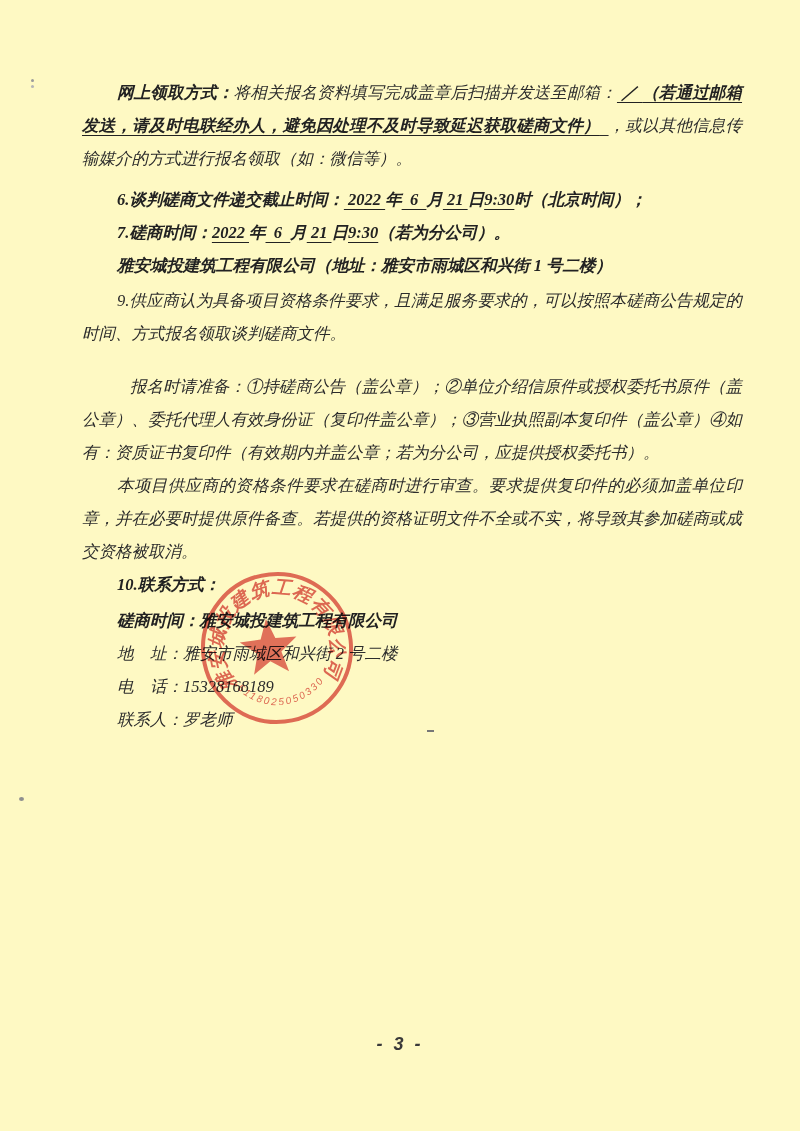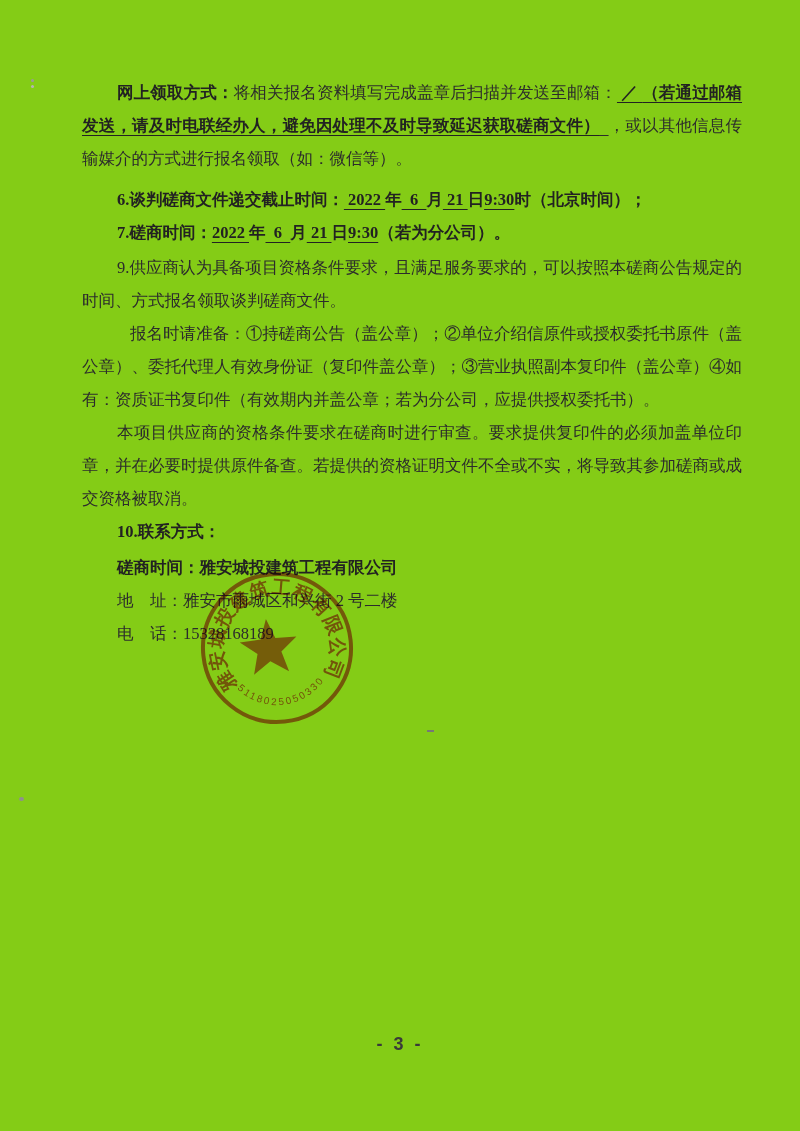--- a/index.html
+++ b/index.html
@@ -1,27 +1,27 @@
 <!DOCTYPE html>
 <html><head>
 <meta charset="utf-8">
 <style>
   html,body { margin:0; padding:0; background:#ffffff; }
   .page {
-    position:relative; width:800px; height:1131px; background:#84cc16;
+    position:relative; width:800px; height:1131px; background:#fef9c3;
     font-family:"Liberation Serif","DejaVu Serif",serif;
-    color:#2c2c2c; overflow:hidden;
+    color:#2c2c2c; overflow:hidden;font-style:italic;
   }
   .content {
     position:absolute; left:82px; top:76px; width:660px;
     font-size:16.5px; line-height:33px; text-align:justify;
   }
   .content p { margin:0; }
   p.p1 { margin-bottom:8px; }
-  p.item9 { margin-top:2px; margin-bottom:0; }
+  p.item9 { margin-top:2px; margin-bottom:20px; }
   p.item10 { margin-bottom:3px; }
   .ind  { text-indent:35px; }
   .ind3 { text-indent:48px; }
   .b { font-weight:bold; color:#222; }
   .u { text-decoration:underline; text-underline-offset:4px; text-decoration-thickness:1.2px; }
   .nowrap { white-space:nowrap; }
   .page-number {
     position:absolute; left:0; top:1034px; width:100%;
     text-align:center; font-family:"Liberation Sans","DejaVu Sans",sans-serif;
     font-size:18px; font-weight:bold; letter-spacing:3px; color:#3a3a3a;
@@ -42,35 +42,37 @@
 
   <div class="content">
 
     <p class="ind p1"><span class="b">网上领取方式：</span><span>将相关报名资料填写完成盖章后扫描并发送至邮箱：</span><span class="u b">&nbsp;／&nbsp;</span><span class="u b">（若通过邮箱发送，请及时电联经办人，避免因处理不及时导致延迟获取磋商文件）</span><span class="u">&nbsp;&nbsp;</span><span>，或以其他信息传输媒介的方式进行报名领取（如：微信等）。</span></p>
 
     <p class="ind b nowrap"><span>6.谈判磋商文件递交截止时间：</span><span class="u">&nbsp;2022&nbsp;</span><span>年</span><span class="u">&nbsp;&nbsp;6&nbsp;&nbsp;</span><span>月</span><span class="u">&nbsp;21&nbsp;</span><span>日</span><span class="u">9:30</span><span>时（北京时间）；</span></p>
 
     <p class="ind b nowrap"><span>7.磋商时间：</span><span class="u">2022&nbsp;</span><span>年</span><span class="u">&nbsp;&nbsp;6&nbsp;&nbsp;</span><span>月</span><span class="u">&nbsp;21&nbsp;</span><span>日</span><span class="u">9:30</span><span>（若为分公司）。</span></p>
 
 
+    <p class="ind b">雅安城投建筑工程有限公司（地址：雅安市雨城区和兴街 1 号二楼）</p>
 
     <p class="ind item9">9.供应商认为具备项目资格条件要求，且满足服务要求的，可以按照本磋商公告规定的时间、方式报名领取谈判磋商文件。</p>
 
     <p class="ind3">报名时请准备：①持磋商公告（盖公章）；②单位介绍信原件或授权委托书原件（盖公章）、委托代理人有效身份证（复印件盖公章）；③营业执照副本复印件（盖公章）④如有：资质证书复印件（有效期内并盖公章；若为分公司，应提供授权委托书）。</p>
 
     <p class="ind">本项目供应商的资格条件要求在磋商时进行审查。要求提供复印件的必须加盖单位印章，并在必要时提供原件备查。若提供的资格证明文件不全或不实，将导致其参加磋商或成交资格被取消。</p>
 
     <p class="ind b item10">10.联系方式：</p>
 
     <p class="ind b"><span>磋商时间：</span><span>雅安城投建筑工程有限公司</span></p>
 
     <p class="ind"><span>地　址：</span><span>雅安市雨城区和兴街 2 号二楼</span></p>
 
     <p class="ind"><span>电　话：</span><span>15328168189</span></p>
 
+    <p class="ind"><span>联系人：</span><span>罗老师</span></p>
 
   </div>
 
   <svg class="stamp" width="210" height="210" viewBox="0 0 210 210">
     <defs>
       <path id="arcTop" d="M 60.8,136 A 54,54 0 1 1 149.2,136" fill="none"></path>
       <path id="arcBottom" d="M 53.3,129.1 A 57,57 0 0 0 156.7,129.1" fill="none"></path>
     </defs>
     <g transform="rotate(-6 105 105)">
       <circle cx="105" cy="105" r="74" fill="none" stroke="#db5a5a" stroke-width="4"></circle>

